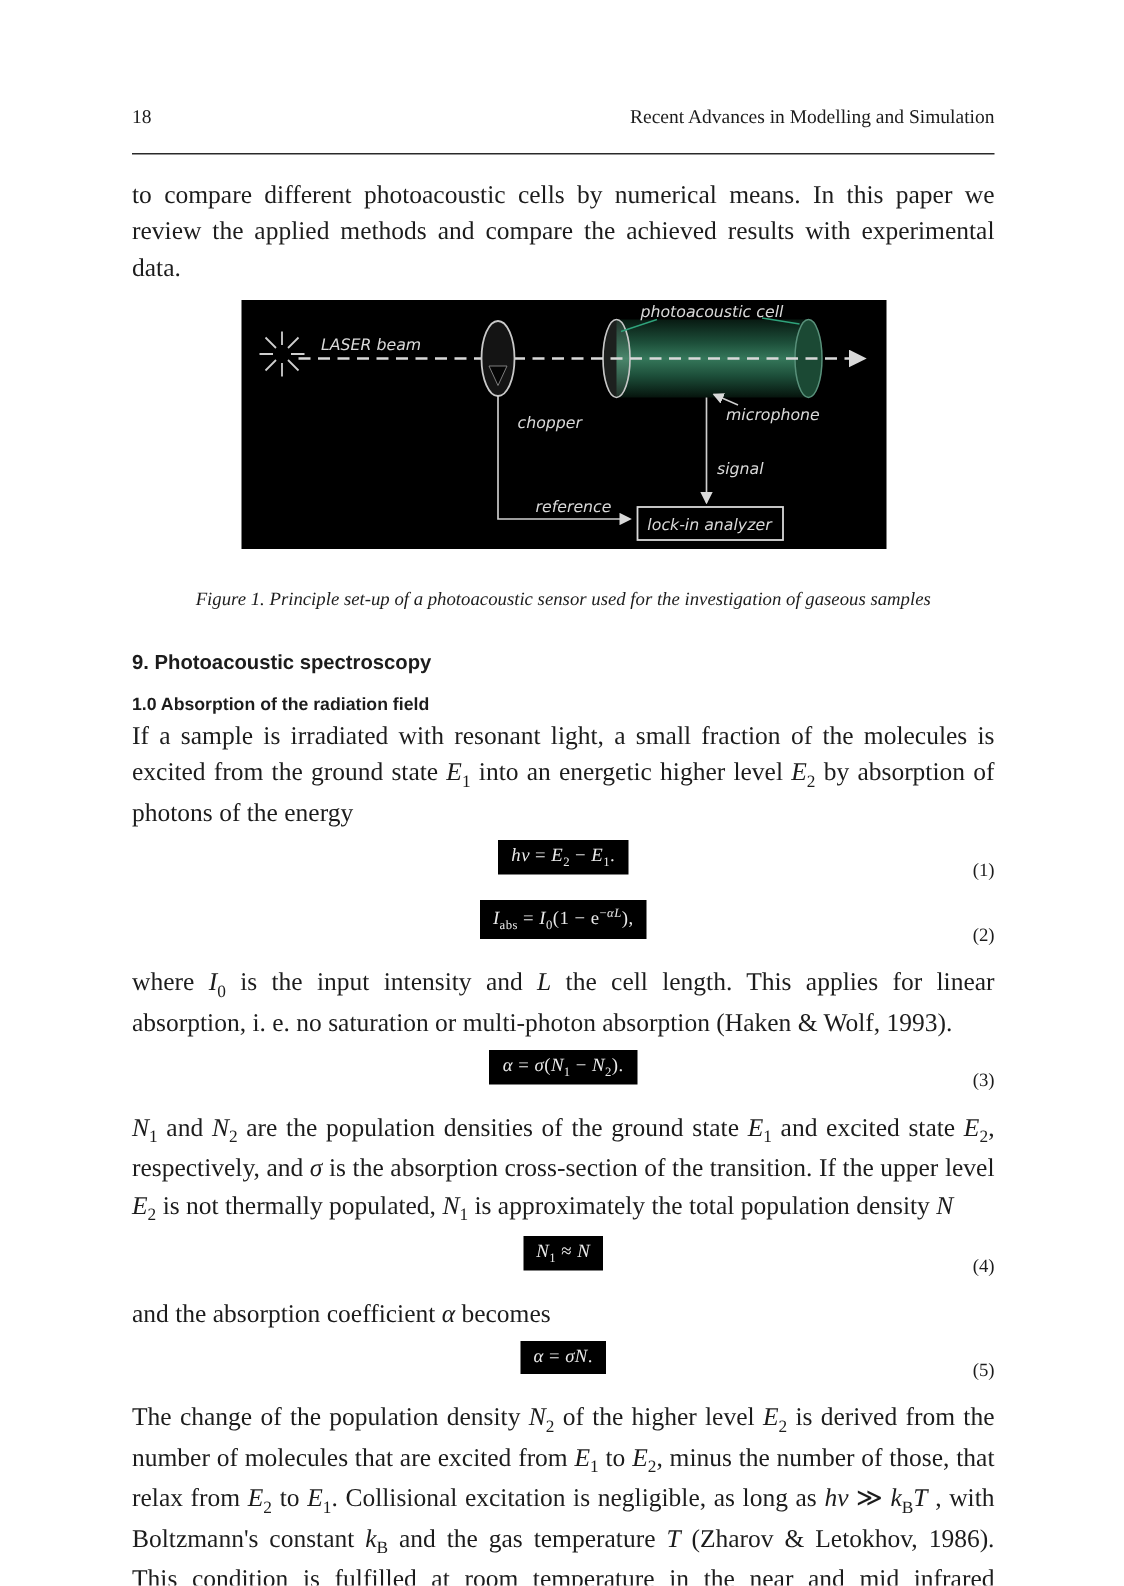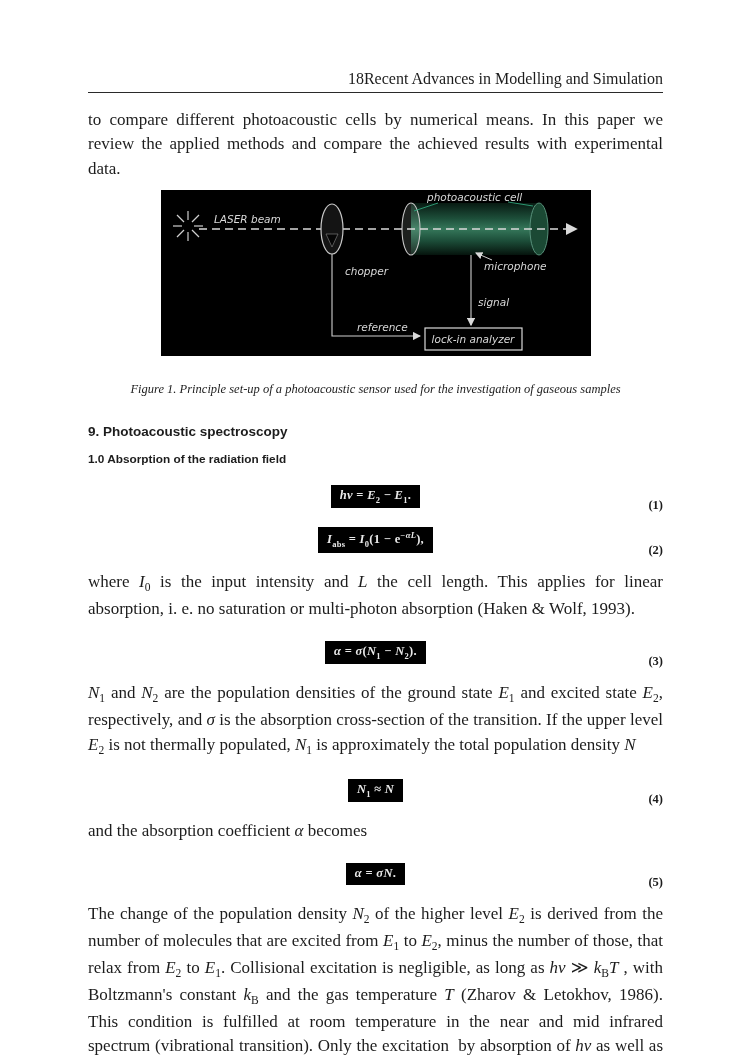--- a/index.html
+++ b/index.html
@@ -15,25 +15,25 @@
     color: #1c1c1c;
   }
   .page {
     box-sizing: border-box;
     width: 749px;
     height: 1057px;
     padding: 70px 86px 0 88px;
   }
   .page-header {
     display: flex;
-    justify-content: flex-end;
+    justify-content: space-between;
     align-items: baseline;
-    font-size: 16px;
+    font-size: 13px;
     border-bottom: 1.2px solid #2a2a2a;
-    padding-bottom: 4px;
+    padding-bottom: 16px;
   }
   .body-text {
     font-size: 17px;
     line-height: 1.44;
     text-align: justify;
     margin: 0;
   }
   .intro { margin-top: 15px; }
   
   .figure-block { margin: 9px 0 0 0; }
@@ -65,23 +65,22 @@
   .subsection-heading {
     font-family: "Liberation Sans", sans-serif;
     font-size: 11.8px;
     font-weight: bold;
     margin: 13px 0 3px 0;
   }
   
   .equation-row {
     position: relative;
     text-align: center;
-    margin: 19px 0 17px 0;
+    margin: 5px 0 17px 0;
     min-height: 22px;
-    font-weight: bold;
   }
   .eq-box {
     display: inline-block;
     background: #000000;
     color: #e9e9e9;
     font-size: 12.5px;
     padding: 3px 9px 4px 9px;
     letter-spacing: 0.3px;
   }
   .eq-box i { font-style: italic; }
@@ -165,20 +164,21 @@
         <text x="196" y="141">reference</text>
         <text x="312" y="153" text-anchor="middle">lock-in analyzer</text>
       </svg>
     </div>
     <figcaption>Figure 1. Principle set-up of a photoacoustic sensor used for the investigation of gaseous samples</figcaption>
   </figure>
 
   <h2 class="section-heading">9. Photoacoustic spectroscopy</h2>
   <h3 class="subsection-heading">1.0 Absorption of the radiation field</h3>
 
+  <p class="body-text follow">If a sample is irradiated with resonant light, a small fraction of the molecules is excited from the ground state <i>E</i><sub>1</sub> into an energetic higher level <i>E</i><sub>2</sub> by absorption of photons of the energy</p>
 
   <div class="equation-row">
     <span class="eq-box"><i>hν</i> = <i>E</i><sub>2</sub> − <i>E</i><sub>1</sub>.</span>
     <span class="eq-num">(1)</span>
   </div>
 
 
   <div class="equation-row">
     <span class="eq-box"><i>I</i><sub>abs</sub> = <i>I</i><sub>0</sub>(1 − e<sup>−<i>αL</i></sup>),</span>
     <span class="eq-num">(2)</span>

